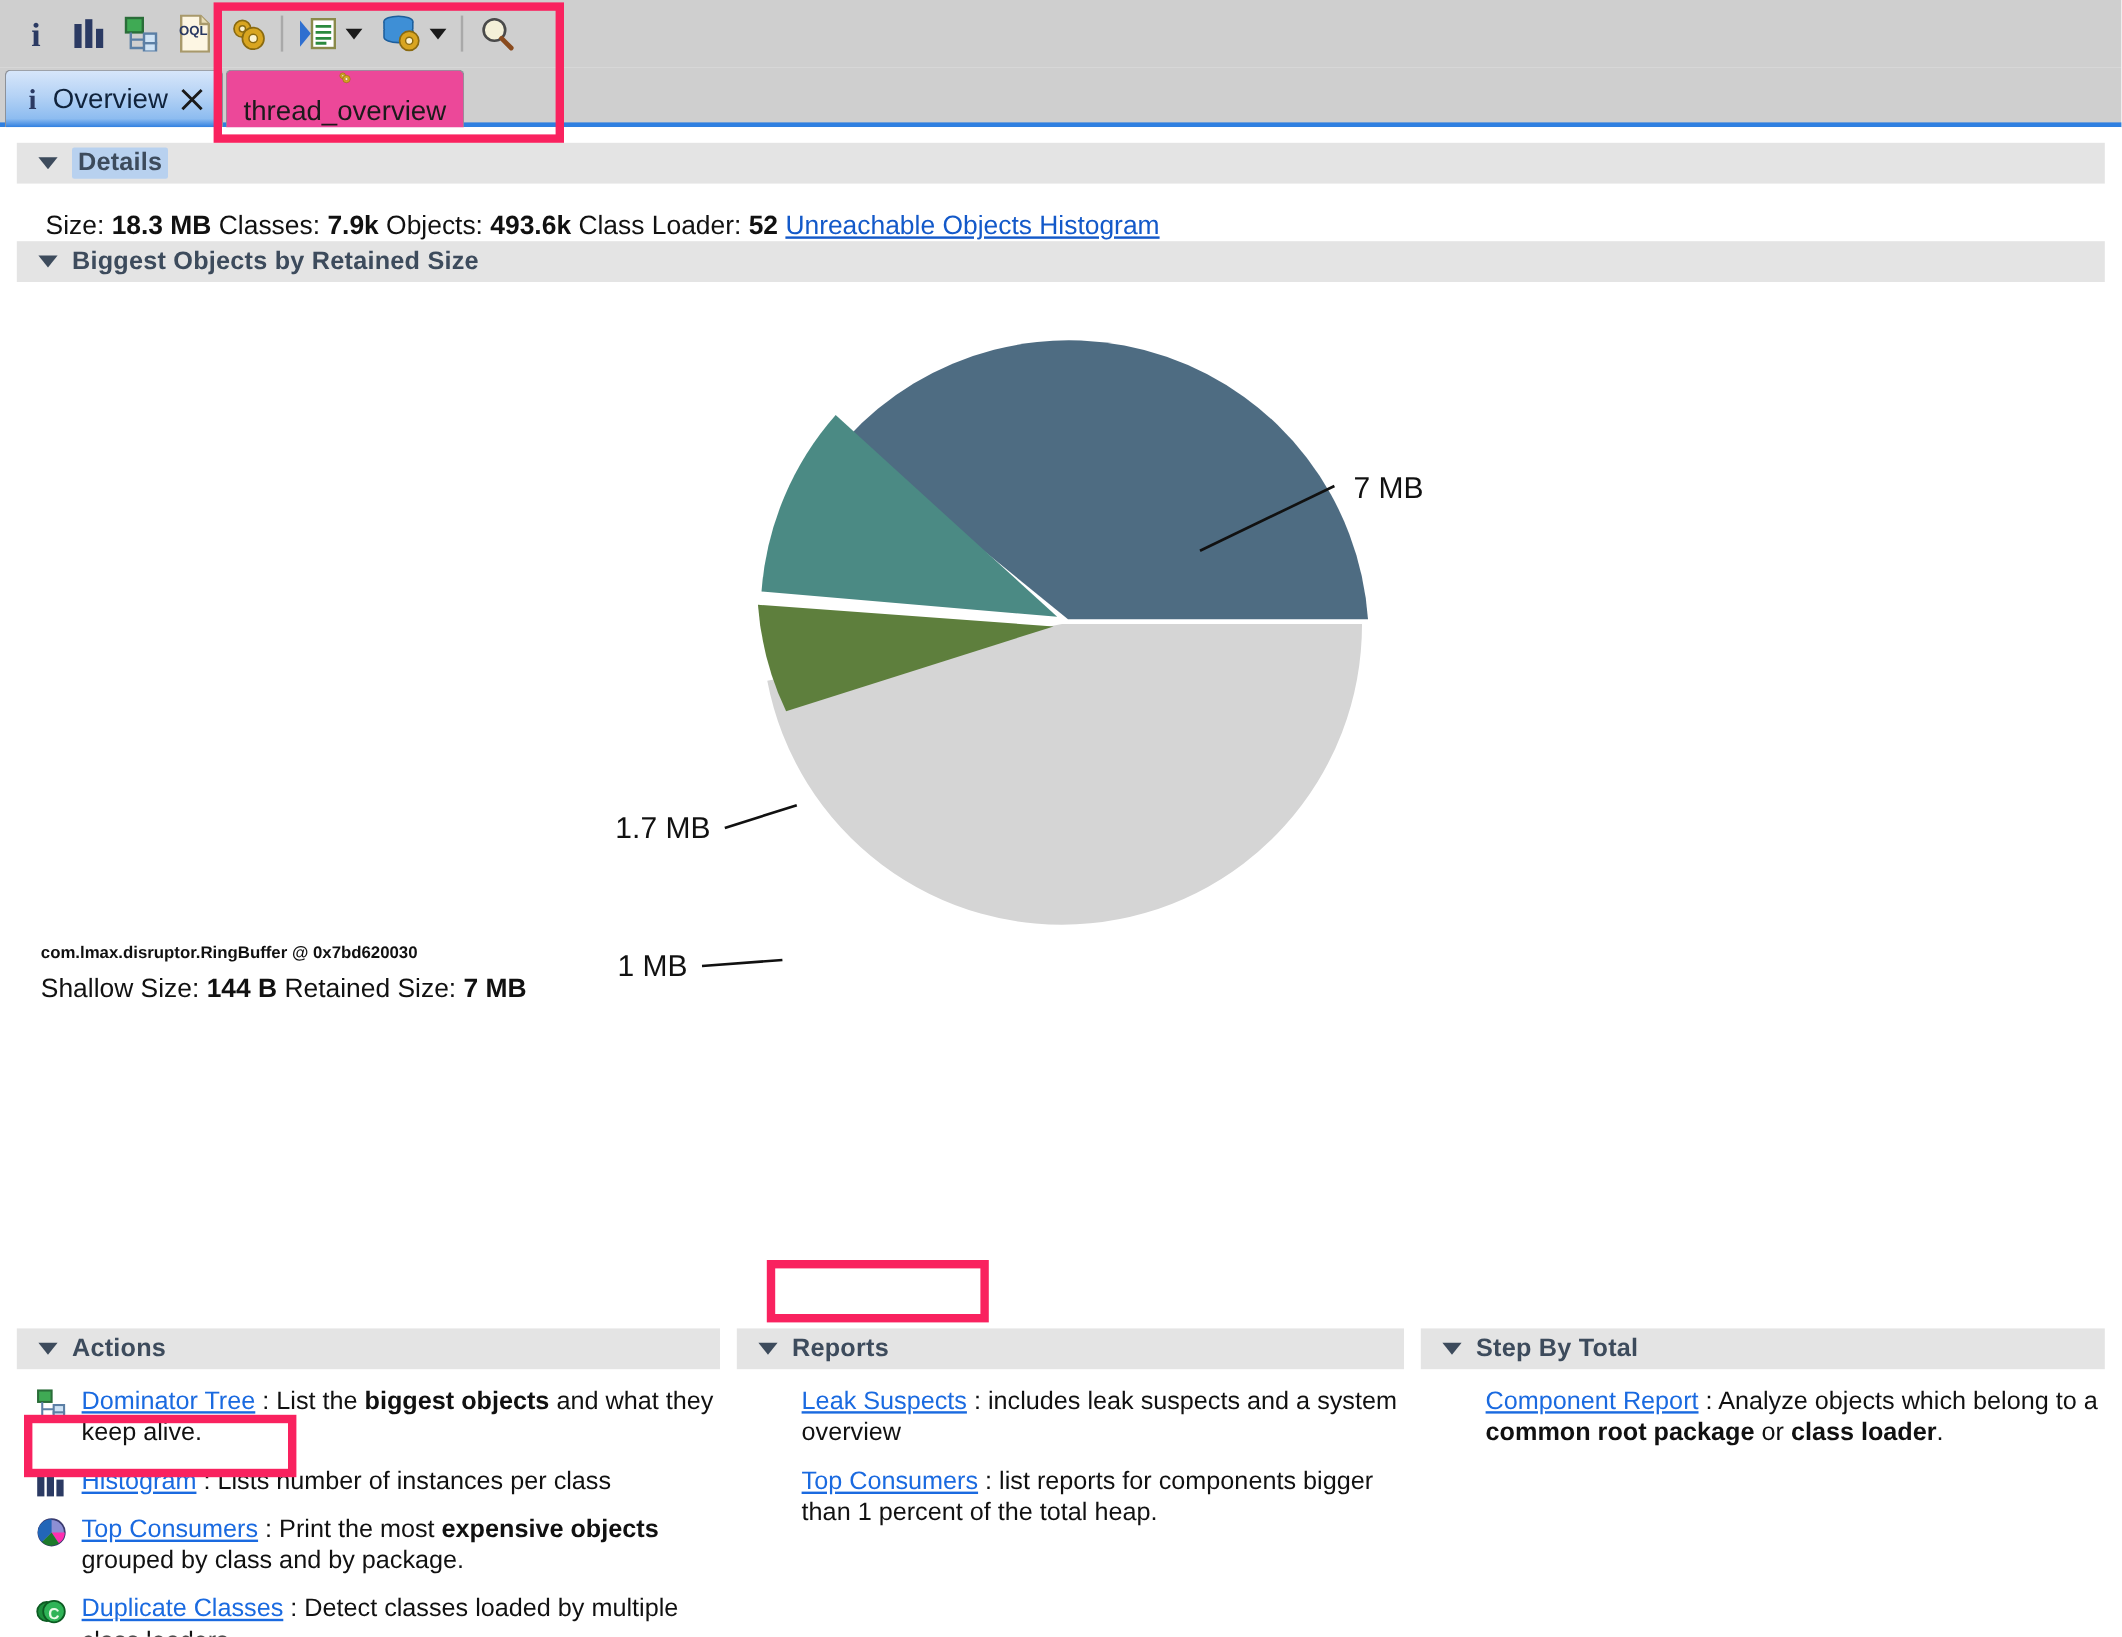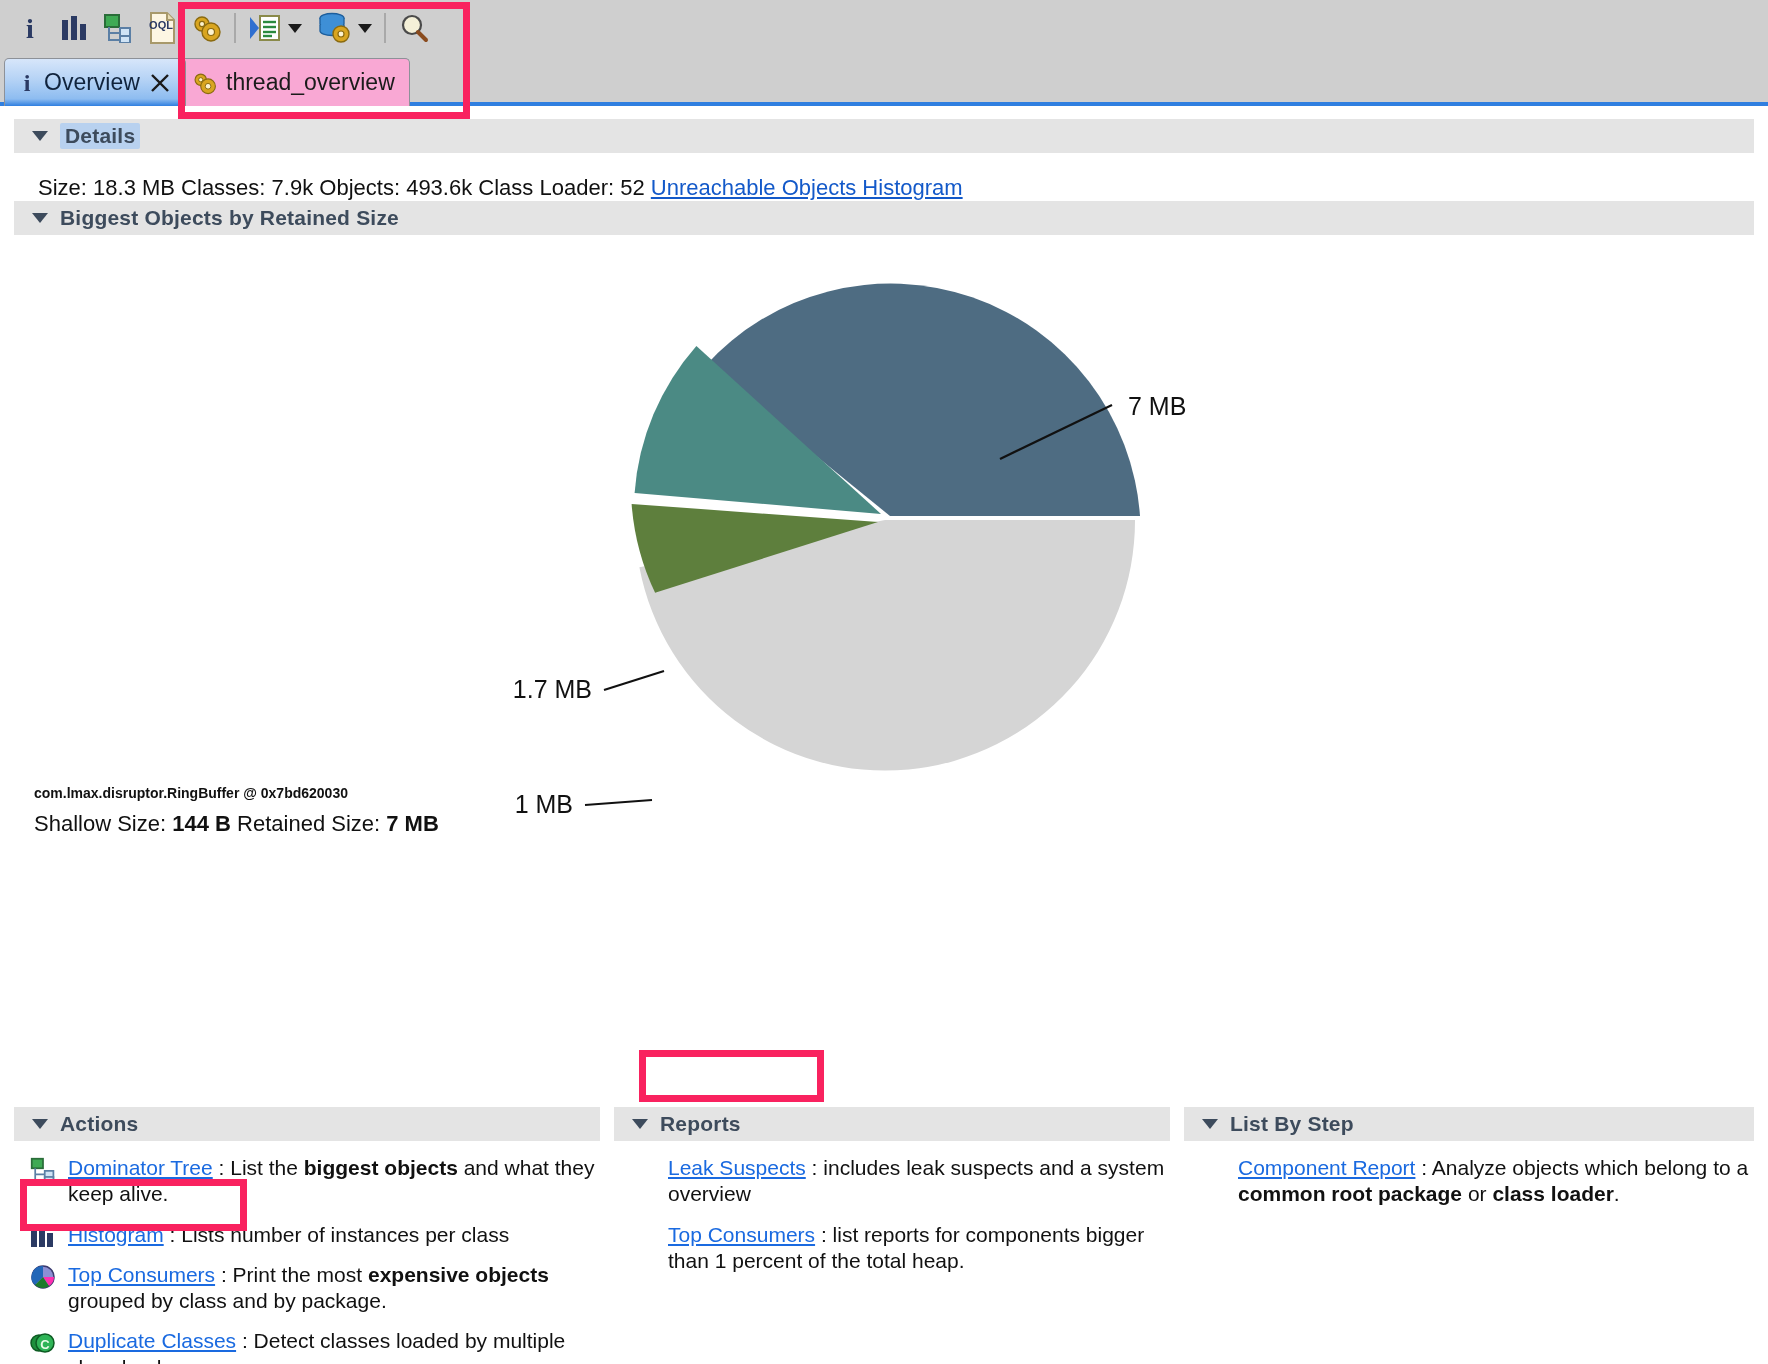--- a/index.html
+++ b/index.html
@@ -56,24 +56,25 @@
     border-radius: 5px 5px 0 0;
   }
   .tab.active {
     left: 4px;
     background: linear-gradient(to bottom, #d7e6fa 0%, #b4d2f5 45%, #8dbcf0 85%, #2f7fe0 100%);
     color: #10233c;
     font-weight: 400;
     z-index: 3;
   }
   .tab.inactive {
-    left: 176px;
-    background: #f9a8d4;
+    left: 188px;
+    background: #ec4899;
     color: #1b1b1b;
     z-index: 2;
+    flex-direction: column;
   }
   .tabbar-underline {
     position: absolute; left: 0; top: 102px; width: 1768px; height: 4px;
     background: #2f7fe0;
   }
 
   
   .content {
     position: absolute; left: 0; top: 106px;
     width: 1768px; height: 1280px;
@@ -103,21 +104,21 @@
   .section-title.sel {
     background: #b8d1ef;
     padding: 1px 5px;
     border-radius: 2px;
   }
 
   .details-line {
     margin: 22px 0 0 38px;
     font-size: 22px; color: #111;
   }
-  .details-line b { font-weight: normal; }
+  .details-line b { font-weight: bold; }
   .link { color: #1359c9; text-decoration: underline; cursor: pointer; }
   .link.blueish { color: #1a6ae0; }
 
   
   .chart-wrap {
     position: relative;
     width: 1768px;
     height: 620px;
   }
   .chart-svg { position: absolute; left: 0; top: 0; }
@@ -428,21 +429,21 @@
         <div class="entry noico">
           <div class="txt">
             <span class="link blueish">Top Consumers</span><span> : </span><span>list reports for components bigger than 1 percent of the total heap.</span>
           </div>
         </div>
       </div>
 
       <div class="col col-c">
         <div class="section-bar">
           <div class="twisty"></div>
-          <span class="section-title">List By Step</span>
+          <span class="section-title">Step By Total</span>
         </div>
 
         <div class="entry noico">
           <div class="txt">
             <span class="link blueish">Component Report</span><span> : </span><span>Analyze objects which belong to a </span><b>common root package</b><span> or </span><b>class loader</b><span>.</span>
           </div>
         </div>
       </div>
 
     </div>

